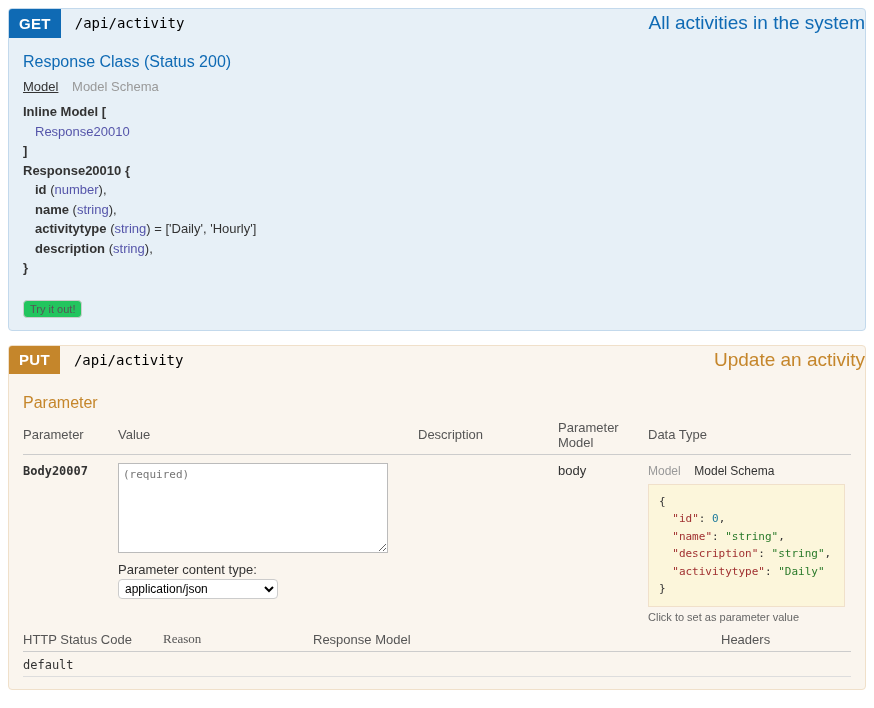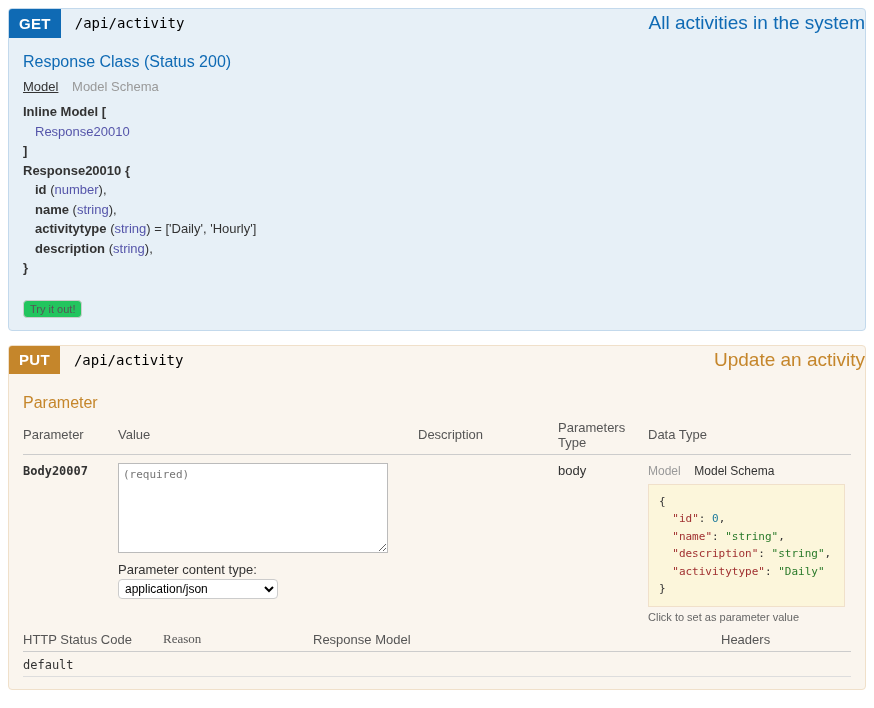--- a/index.html
+++ b/index.html
@@ -233,21 +233,21 @@
     <span class="summary">Update an activity</span>
   </div>
   <div class="op-body">
     <div class="section-title-orange">Parameter</div>
     <table class="params">
       <thead>
         <tr>
           <th class="col-param">Parameter</th>
           <th class="col-value">Value</th>
           <th class="col-desc">Description</th>
-          <th class="col-ptype">Parameters Type</th>
+          <th class="col-ptype">Parameter Model</th>
           <th class="col-dtype">Data Type</th>
         </tr>
       </thead>
       <tbody>
         <tr>
           <td><span class="param-name">Body20007</span></td>
           <td>
             <textarea class="body-input" placeholder="(required)" style=""></textarea>
             <div class="pct-label">Parameter content type:</div>
             <select style="width:160px">

